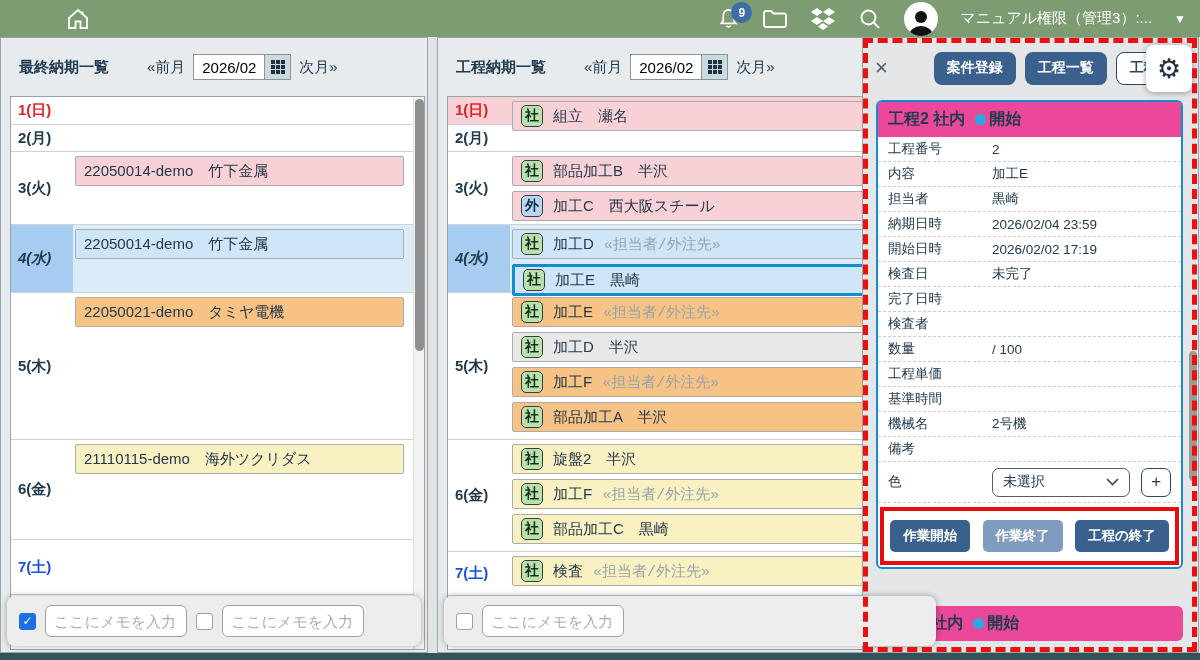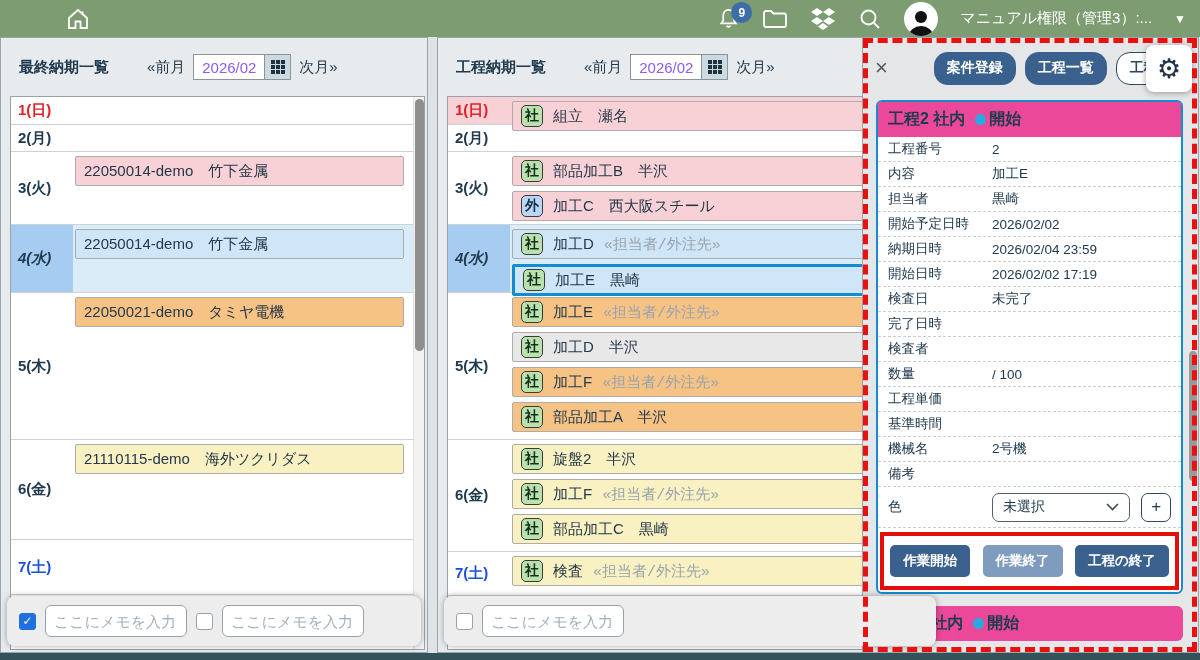--- a/index.html
+++ b/index.html
@@ -23,21 +23,21 @@
   .darkstrip{position:absolute;left:0;bottom:0;width:1200px;height:7px;background:#33525a;}
   .panel{position:absolute;top:37px;bottom:7px;background:#e8ebee;border:1px solid #9aa5ab;overflow:hidden;}
   .panel-left{left:0;width:428px;}
   .panel-mid{left:437px;width:506px;}
   .panel-right{left:862px;width:337px;background:#e4e6e8;}
 
   .phead{position:absolute;top:0;left:0;right:0;height:58px;display:flex;align-items:center;padding-left:18px;}
   .ptitle{font-weight:bold;font-size:15px;margin-right:30px;}
   .mnav{display:flex;align-items:center;font-size:15px;}
   .mnav .navlink{cursor:pointer;margin:0 8px;}
-  .minput{width:72px;height:26px;border:1px solid #8a949a;text-align:center;font-size:15px;color:#8b5cf6;background:#fff;font-family:inherit;}
+  .minput{width:72px;height:26px;border:1px solid #8a949a;text-align:center;font-size:15px;color:#000000;background:#fff;font-family:inherit;}
   .calbtn{width:26px;height:26px;background:#ccd9df;display:flex;align-items:center;justify-content:center;border:1px solid #8a949a;border-left:none;cursor:pointer;}
 
   .list{position:absolute;left:9px;right:2px;top:58px;bottom:2px;background:#fff;border:1px solid #98a2a8;overflow:hidden;}
   .vscroll{position:absolute;top:0;right:0;bottom:0;width:11px;background:#f2f2f2;border-left:1px solid #e0e0e0;}
   .vthumb{position:absolute;left:1px;width:9px;border-radius:5px;background:#8f8f8f;}
 
   .day-row{display:flex;border-bottom:1px solid #cdd2d6;}
   .day-label{width:62px;flex:none;display:flex;align-items:center;padding-left:7px;font-weight:bold;font-size:15px;}
   .day-entries{flex:1;padding:4px 20px 0 2px;}
   .sun{color:#e31e24}.sat{color:#1b50dc}.wd{color:#203a4e}
@@ -54,21 +54,21 @@
 
   .memobar{position:absolute;left:6px;right:6px;bottom:6px;height:50px;background:#ededee;border-radius:8px;box-shadow:0 0 6px rgba(0,0,0,.35);display:flex;align-items:center;gap:9px;padding:0 12px;z-index:5;}
   .cbx{width:17px;height:17px;border:1.5px solid #98a2a8;border-radius:3px;background:#fff;flex:none;display:flex;align-items:center;justify-content:center;font-size:12px;color:#fff;cursor:pointer;}
   .cbx.on{background:#1f6fe0;border-color:#1f6fe0;}
   .memoinput{width:142px;height:32px;border:1.5px solid #9aa2a8;border-radius:6px;padding:0 8px;font-size:15px;color:#203a4e;background:#fff;font-family:inherit;}
   .memoinput::placeholder{color:#9fb0ba;}
 
   
   .rtoolbar{position:absolute;top:0;left:0;right:0;height:60px;display:flex;align-items:center;padding:0 12px;gap:9px;}
   .closex{font-size:22px;color:#4c5a63;margin-right:auto;cursor:pointer;line-height:1;}
-  .tbtn{height:33px;padding:0 13px;border-radius:14px;font-size:14px;font-weight:bold;display:flex;align-items:center;cursor:pointer;white-space:nowrap;}
+  .tbtn{height:33px;padding:0 13px;border-radius:8px;font-size:14px;font-weight:bold;display:flex;align-items:center;cursor:pointer;white-space:nowrap;}
   .tbtn.solid{background:#3a618e;color:#fff;}
   .tbtn.outline{background:#fff;color:#2a4763;border:1.5px solid #2a4763;}
   .gearbtn{position:absolute;top:7px;right:6px;width:46px;height:47px;background:#fff;border-radius:8px;box-shadow:0 1px 6px rgba(0,0,0,.35);display:flex;align-items:center;justify-content:center;font-size:27px;color:#223346;z-index:6;cursor:pointer;}
 
   .pcard{position:absolute;left:13px;right:15px;top:62px;border:2.5px solid #168cd0;border-radius:6px;background:#fff;}
   .pcard-head{background:#ec4899;padding:7px 10px;font-weight:bold;font-size:16px;color:#1d3b4e;display:flex;align-items:center;border-radius:3px 3px 0 0;}
   .dot{width:11px;height:11px;border-radius:50%;background:#29a9e1;display:inline-block;margin:0 3px 0 10px;}
   .frow{display:flex;align-items:center;height:25px;padding:0 10px;border-bottom:1px dashed #c5d0d6;font-size:13.5px;}
   .flabel{width:104px;flex:none;}
   .colorrow{display:flex;align-items:center;height:41px;padding:0 10px;border-bottom:1px dashed #c5d0d6;font-size:13.5px;}
@@ -382,24 +382,20 @@
         </div>
         <div class="frow">
           <span class="flabel">内容</span>
           <span class="fvalue">加工E</span>
         </div>
         <div class="frow">
           <span class="flabel">担当者</span>
           <span class="fvalue">黒崎</span>
         </div>
         <div class="frow">
-          <span class="flabel">開始予定日時</span>
-          <span class="fvalue">2026/02/02</span>
-        </div>
-        <div class="frow">
           <span class="flabel">納期日時</span>
           <span class="fvalue">2026/02/04 23:59</span>
         </div>
         <div class="frow">
           <span class="flabel">開始日時</span>
           <span class="fvalue">2026/02/02 17:19</span>
         </div>
         <div class="frow">
           <span class="flabel">検査日</span>
           <span class="fvalue">未完了</span>

